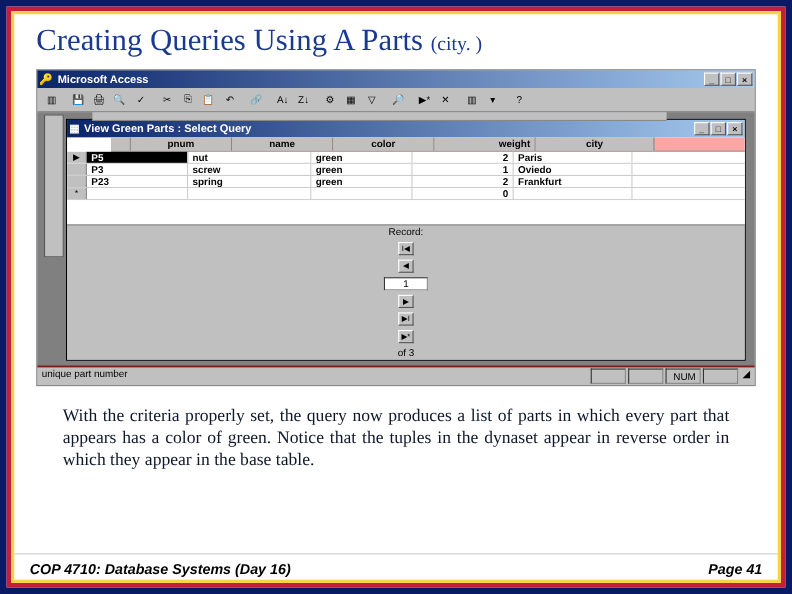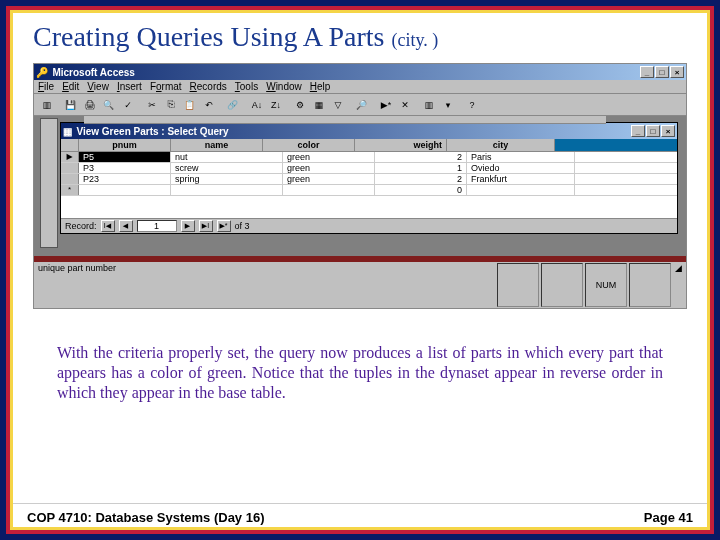--- a/index.html
+++ b/index.html
@@ -16,36 +16,36 @@
   .winbtn { width: 14px; height: 12px; background: #c0c0c0; border: 1px solid #fff; border-right-color: #555; border-bottom-color: #555; margin-left: 1px; display: inline-flex; align-items: center; justify-content: center; font-size: 8px; color: #000; }
   .menubar { background: #c0c0c0; display: flex; padding: 1px 4px; gap: 8px; font-size: 10px; color: #000; border-bottom: 1px solid #888; }
   .menubar span u { text-decoration: underline; }
   .toolbar { background: #c0c0c0; display: flex; padding: 2px 4px; gap: 1px; border-bottom: 1px solid #888; align-items: center; height: 22px; }
   .tbtn { width: 18px; height: 18px; background: #c0c0c0; border: 1px solid #c0c0c0; display: inline-flex; align-items: center; justify-content: center; font-size: 9px; }
   .tsep { width: 4px; }
   .workspace { background: #808080; padding: 4px 2px 2px 2px; position: relative; min-height: 140px; }
   .innerwin { background: #c0c0c0; margin: 2px 6px 2px 24px; border: 1px solid #000; }
   .innerwin .titlebar { background: linear-gradient(to right, #0a246a, #a6caf0); }
   .grid-area { background: #fff; }
-  .grid-head { display: flex; background: #0369a1; border-bottom: 1px solid #888; }
+  .grid-head { display: flex; background: #fca5a5; border-bottom: 1px solid #888; margin-left: 40px; }
   .gh { border-right: 1px solid #888; padding: 1px 4px; font-size: 9px; font-weight: bold; text-align: center; background: #c0c0c0; }
   .gh.rowhead { width: 18px; }
   .gh.c1 { width: 92px; } .gh.c2 { width: 92px; } .gh.c3 { width: 92px; } .gh.c4 { width: 92px; text-align: right; } .gh.c5 { width: 108px; }
   .grow { display: flex; border-bottom: 1px solid #ccc; background: #fff; font-size: 9px; }
   .grow .rh { width: 18px; background: #c0c0c0; border-right: 1px solid #888; text-align: center; font-size: 8px; }
-  .gc { border-right: 1px solid #ccc; padding: 0 4px; }
+  .gc { border-right: 1px solid #ccc; padding: 0 4px; font-weight: bold; }
   .gc.c1 { width: 92px; } .gc.c2 { width: 112px; } .gc.c3 { width: 92px; } .gc.c4 { width: 92px; text-align: right; } .gc.c5 { width: 108px; }
-  .recbar { background: #c0c0c0; display: flex; align-items: center; padding: 1px 4px; gap: 4px; font-size: 9px; border-top: 1px solid #888; }
+  .recbar { background: #c0c0c0; display: flex; align-items: center; padding: 1px 4px; gap: 4px; font-size: 9px; border-top: 1px solid #888; flex-direction: column; }
   .navbtn { width: 14px; height: 12px; background: #c0c0c0; border: 1px solid #fff; border-right-color: #555; border-bottom-color: #555; font-size: 7px; display: inline-flex; align-items: center; justify-content: center; }
   .recinput { width: 40px; height: 12px; background: #fff; border: 1px inset #888; text-align: center; font-size: 9px; }
-  .statusbar { background: #c0c0c0; display: flex; padding: 1px 4px; font-size: 9px; border-top: 6px solid #7f1d1d; }
+  .statusbar { background: #c0c0c0; display: flex; padding: 1px 4px; font-size: 9px; border-top: 2px solid #7f1d1d; }
   .statusbar .spacer { flex: 1; }
-  .statusbar .cell { border: 1px inset #888; padding: 16px 6px; margin-left: 2px; width: 42px; text-align: center; }
-  .para { font-size: 16px; text-align: justify; line-height: 1.25; padding: 0 24px; margin-top: 16px; color: #4c1d95; }
-  .footer { display: flex; justify-content: space-between; padding: 6px 14px 2px 14px; font-size: 13px; font-weight: bold; font-family: Arial, sans-serif; align-items: center; border-top: 1px solid #ccc; margin-top: auto; }
+  .statusbar .cell { border: 1px inset #888; padding: 1px 6px; margin-left: 2px; width: 32px; text-align: center; }
+  .para { font-size: 16px; text-align: justify; line-height: 1.25; padding: 0 24px; margin-top: 0; color: #0f172a; }
+  .footer { display: flex; justify-content: space-between; padding: 6px 14px 2px 14px; font-size: 13px; font-weight: bold; font-style: italic; font-family: Arial, sans-serif; align-items: center; border-top: 1px solid #ccc; margin-top: auto; }
   .footer .logo { width: 24px; height: 24px; border-radius: 50%; background: radial-gradient(circle at 40% 40%, #f5d547 45%, #b8860b 100%); display: inline-block; vertical-align: middle; margin-left: 6px; }
   .shadowbar { position: absolute; left: 6px; top: 2px; width: 18px; height: 130px; background: #c0c0c0; border: 1px solid #555; }
   .ghoststrip { position: absolute; left: 50px; top: 0px; right: 80px; height: 8px; background: #c0c0c0; border-bottom: 1px solid #888; }
 </style>
 </head>
 <body>
 
 <div class="border-outer">
 <div class="border-mid">
 <div class="border-inner">
@@ -56,31 +56,20 @@
   </h1>
 
   <div class="screenshot">
     <div class="titlebar">
       <span>🔑</span>
       <span style="margin-left:4px;">Microsoft Access</span>
       <span class="spacer"></span>
       <span class="winbtn">_</span>
       <span class="winbtn">□</span>
       <span class="winbtn">×</span>
-    </div>
-    <div class="menubar">
-      <span><u>F</u>ile</span>
-      <span><u>E</u>dit</span>
-      <span><u>V</u>iew</span>
-      <span><u>I</u>nsert</span>
-      <span>F<u>o</u>rmat</span>
-      <span><u>R</u>ecords</span>
-      <span><u>T</u>ools</span>
-      <span><u>W</u>indow</span>
-      <span><u>H</u>elp</span>
     </div>
     <div class="toolbar">
       <span class="tbtn">▥</span>
       <span class="tsep"></span>
       <span class="tbtn">💾</span>
       <span class="tbtn">🖨</span>
       <span class="tbtn">🔍</span>
       <span class="tbtn">✓</span>
       <span class="tsep"></span>
       <span class="tbtn">✂</span>

